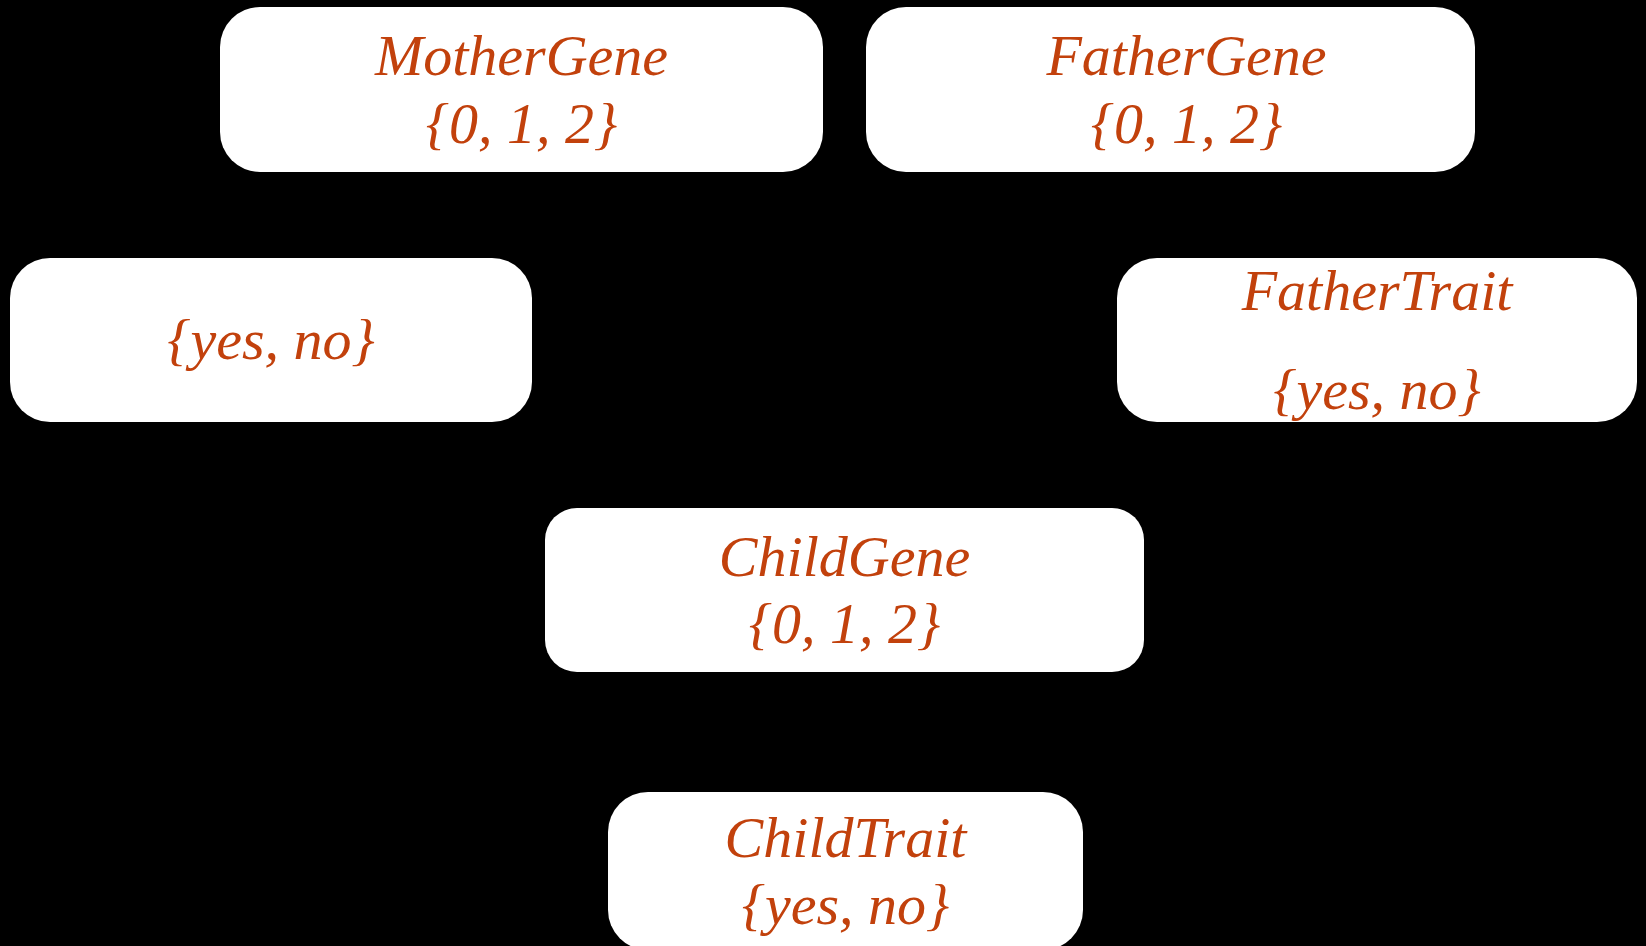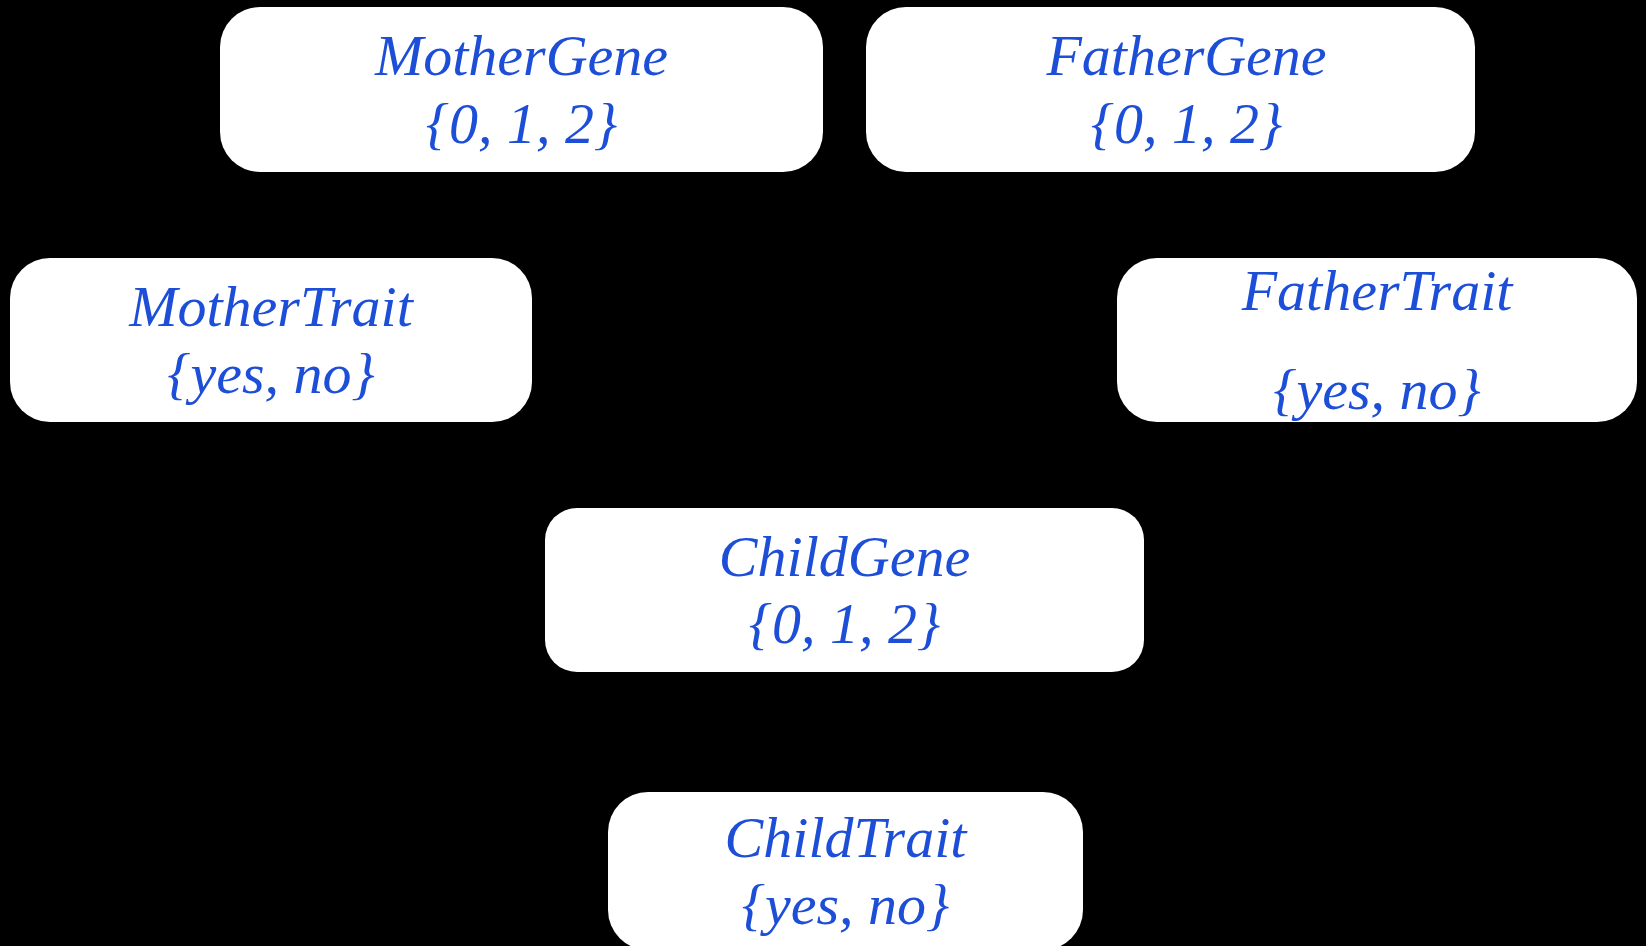--- a/index.html
+++ b/index.html
@@ -17,21 +17,21 @@
   }
   .node {
     position: absolute;
     background: #ffffff;
     border-radius: 40px;
     display: flex;
     flex-direction: column;
     align-items: center;
     justify-content: center;
     text-align: center;
-    color: #1d4ed8;
+    color: #c2410c;
     font-style: italic;
     font-size: 58px;
     line-height: 1.16;
     box-sizing: border-box;
   }
   .node span {
     display: block;
     white-space: nowrap;
   }
   
@@ -51,21 +51,20 @@
     <span>MotherGene</span>
     <span>{0, 1, 2}</span>
   </div>
 
   <div class="node node-father-gene">
     <span>FatherGene</span>
     <span>{0, 1, 2}</span>
   </div>
 
   <div class="node node-mother-trait">
-    <span>MotherTrait</span>
     <span>{yes, no}</span>
   </div>
 
   <div class="node node-father-trait">
     <span>FatherTrait</span>
     <span>{yes, no}</span>
   </div>
 
   <div class="node node-child-gene">
     <span>ChildGene</span>

